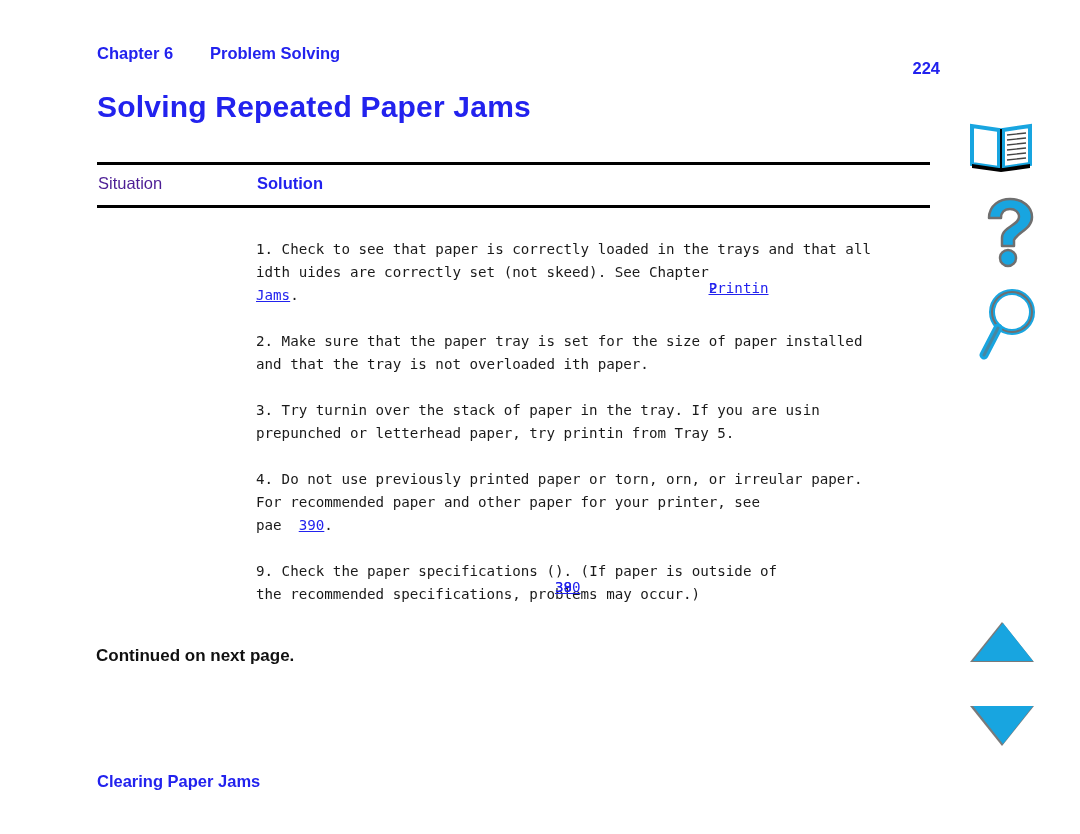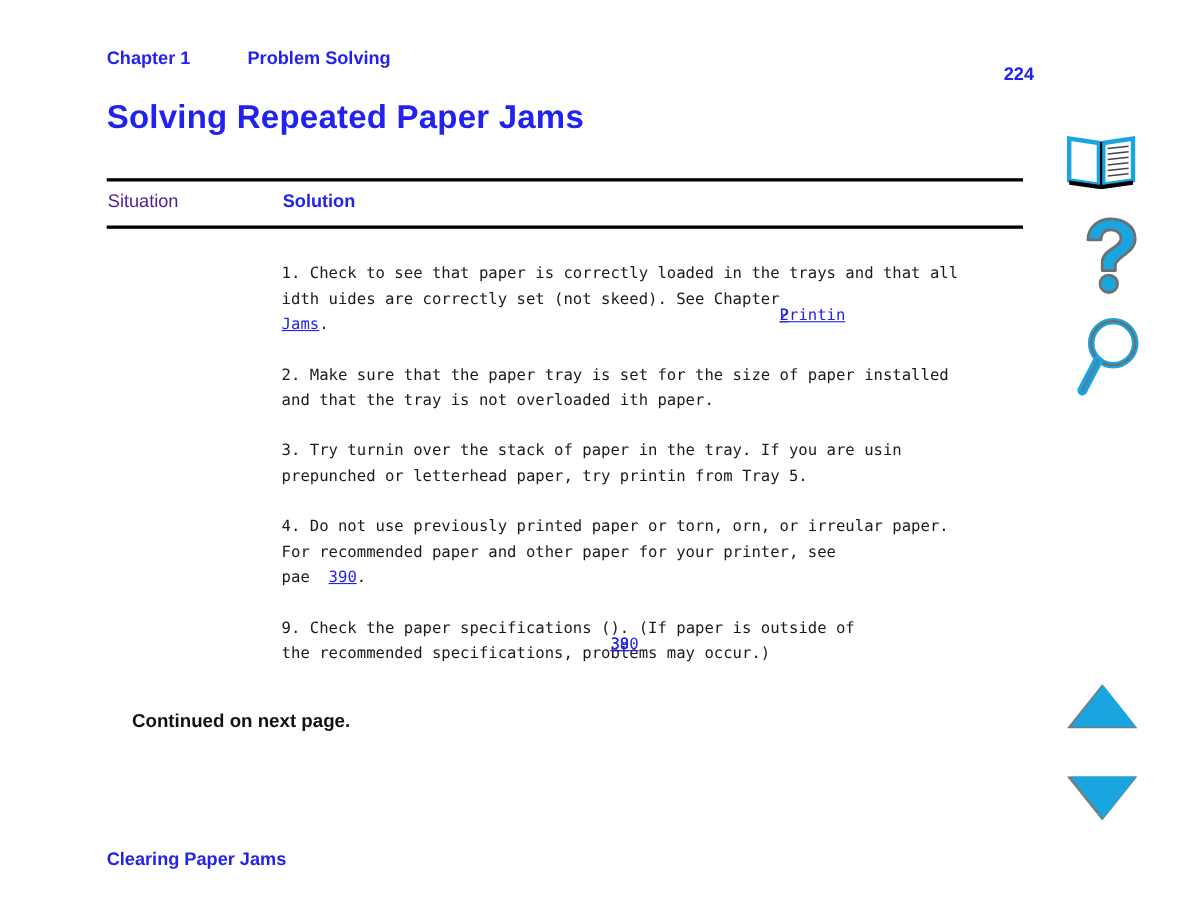--- a/index.html
+++ b/index.html
@@ -32,21 +32,21 @@
     position: absolute;
     left: 0;
     top: 0;
     font-size: 16.5px;
     font-weight: bold;
     color: #2222ee;
     letter-spacing: 0px;
   }
   .hdr-section {
     position: absolute;
-    left: 128px;
+    left: 113px;
     top: 0;
     font-size: 16.5px;
     font-weight: bold;
     color: #2222ee;
   }
   .hdr-pagenum {
     position: absolute;
     right: 17px;
     top: 15px;
     font-size: 16.5px;
@@ -141,21 +141,21 @@
   .overlap-wrap > span {
     position: absolute;
     left: 0;
     top: 0;
     white-space: pre;
   }
 
   
   .continued {
     position: absolute;
-    left: 120px;
+    left: 96px;
     top: 646px;
     font-size: 17px;
     font-weight: bold;
     color: #111111;
   }
 
   
   .footer-link {
     position: absolute;
     left: 97px;
@@ -209,21 +209,21 @@
     border-right: 30px solid transparent;
     border-top: 38px solid #18a5e0;
   }
 </style>
 </head>
 <body>
 
 <div class="page">
 
   <div class="page-header">
-    <span class="hdr-chapter">Chapter 1</span>
+    <span class="hdr-chapter">Chapter 6</span>
     <span class="hdr-section">Problem Solving</span>
     <span class="hdr-pagenum">224</span>
   </div>
 
   <div class="page-title">Solving Repeated Paper Jams</div>
 
   <div class="table-rule"></div>
   <div class="col-head-situation">Situation</div>
   <div class="col-head-solution">Solution</div>
   <div class="table-rule-2"></div>

